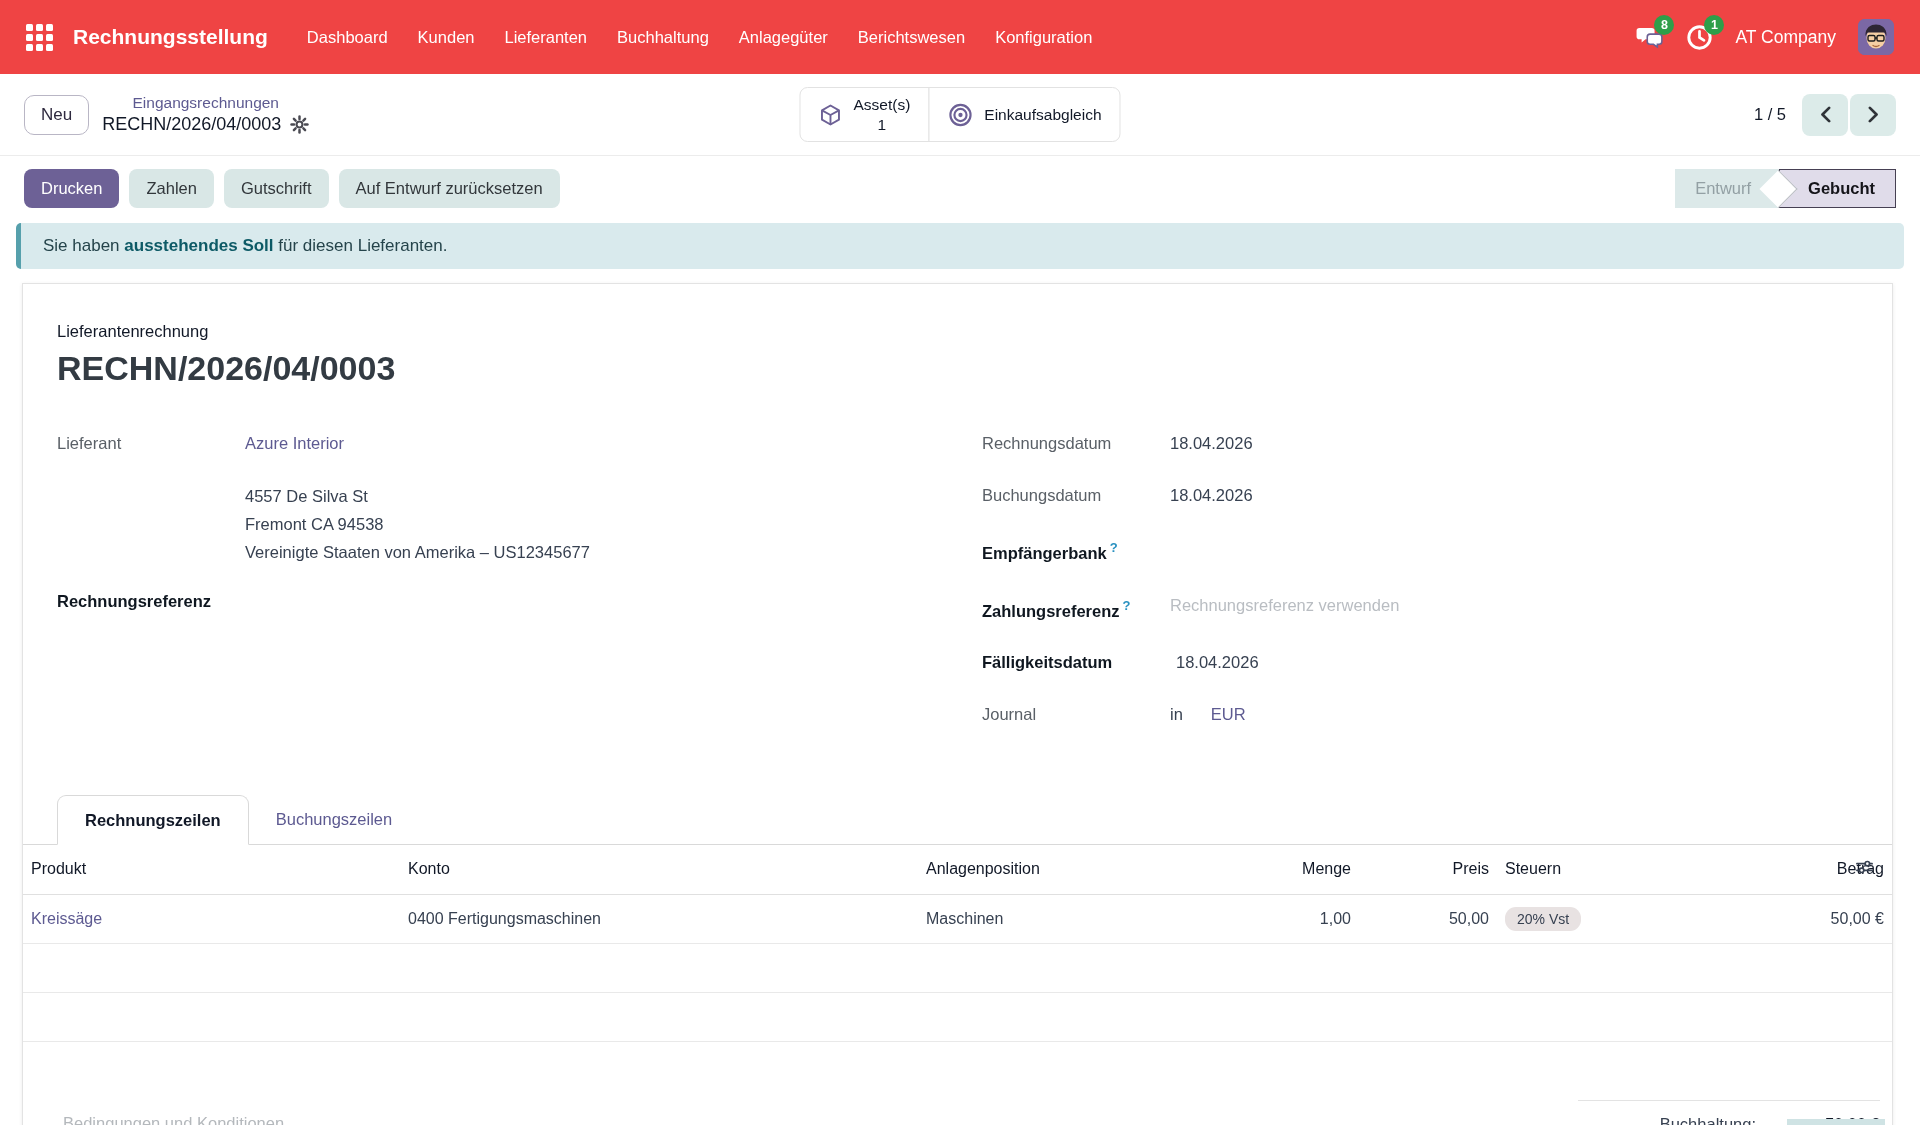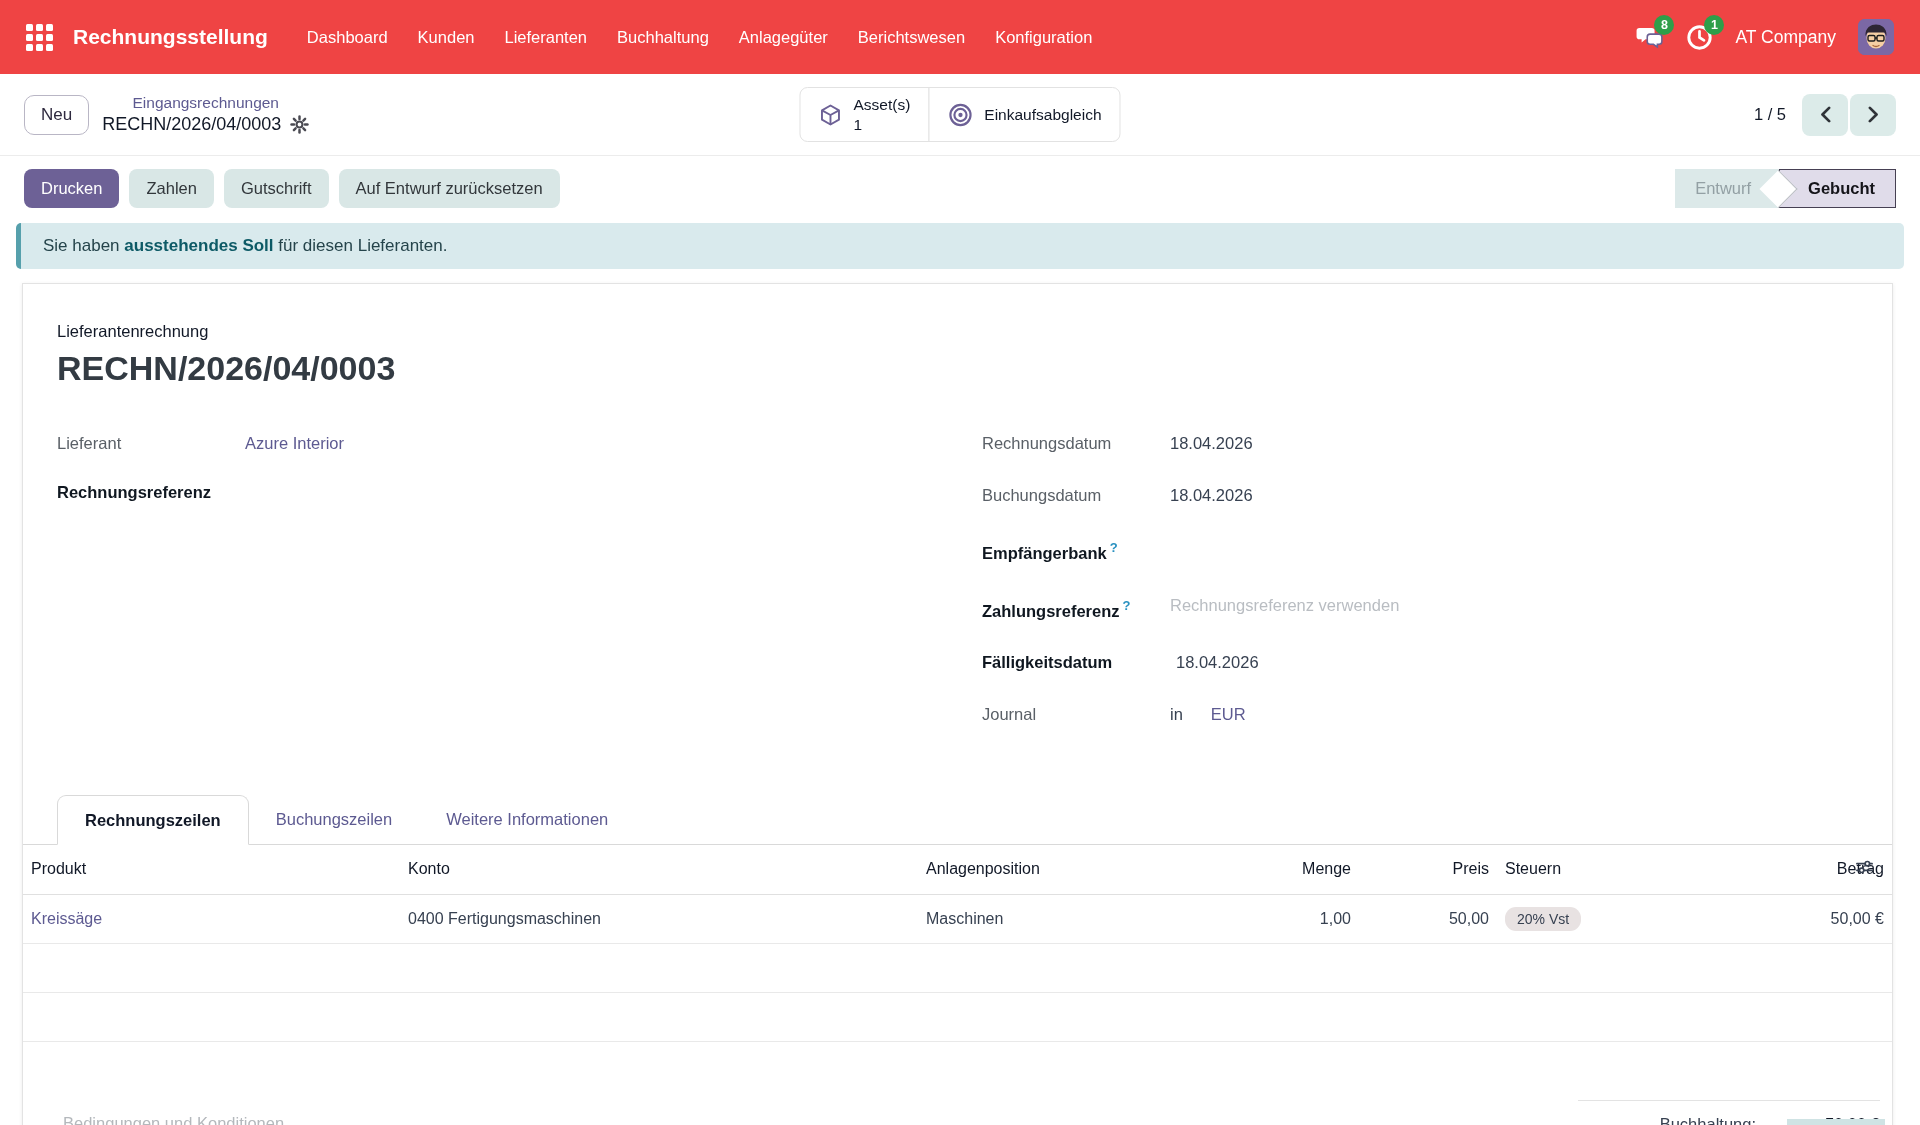--- a/index.html
+++ b/index.html
@@ -43,21 +43,21 @@
   .breadcrumb-current { font-size: 18px; color: #111827; display: flex; align-items: center; gap: 9px; }
   .gear-btn { cursor: pointer; display: inline-flex; }
 
   .smart-buttons { position: absolute; left: 50%; transform: translateX(-50%); display: flex; }
   .smart-btn {
     display: flex; align-items: center; gap: 11px; background: #fff; border: 1px solid #e2e2e2;
     padding: 7px 18px; cursor: pointer; font-family: inherit; font-size: 15.5px; color: #111827;
   }
   .smart-btn:first-child { border-radius: 8px 0 0 8px; }
   .smart-btn:last-child { border-radius: 0 8px 8px 0; margin-left: -1px; }
-  .smart-btn .stack { display: flex; flex-direction: column; align-items: flex-start; line-height: 1.25; }
+  .smart-btn .stack { display: flex; flex-direction: column; align-items: center; line-height: 1.25; }
   .pager { margin-left: auto; display: flex; align-items: center; gap: 16px; }
   .pager-text { font-size: 16.5px; color: #111827; }
   .pager-btns { display: flex; gap: 2px; }
   .pager-btn {
     width: 46px; height: 42px; background: #dcebe9; border: none; border-radius: 8px;
     display: flex; align-items: center; justify-content: center; cursor: pointer;
   }
 
   
   .action-bar { display: flex; align-items: center; padding: 13px 24px 12px; gap: 10px; background: #fff; }
@@ -276,20 +276,25 @@
       <div class="doc-type">Lieferantenrechnung</div>
       <div class="doc-name">RECHN/2026/04/0003</div>
     </div>
 
     <div class="form-grid">
       <div class="col-left">
         <div class="frow">
           <div class="flabel">Lieferant</div>
           <div class="fvalue link">Azure Interior</div>
         </div>
+        <div class="address">
+          <div>4557 De Silva St</div>
+          <div>Fremont CA 94538</div>
+          <div>Vereinigte Staaten von Amerika – US12345677</div>
+        </div>
         <div class="ref-label">Rechnungsreferenz</div>
       </div>
 
       <div class="col-right">
         <div class="frow">
           <div class="flabel">Rechnungsdatum</div>
           <div class="fvalue">18.04.2026</div>
         </div>
         <div class="frow">
           <div class="flabel">Buchungsdatum</div>
@@ -311,21 +316,20 @@
           <div class="flabel">Journal</div>
           <div class="fvalue journal-in">in</div>
           <div class="fvalue link">EUR</div>
         </div>
       </div>
     </div>
 
     <div class="tabs">
       <div class="tab active">Rechnungszeilen</div>
       <div class="tab">Buchungszeilen</div>
-      <div class="tab">Weitere Informationen</div>
     </div>
 
     <table class="lines">
       <colgroup>
         <col style="width:377px">
           <col style="width:518px">
           <col style="width:305px">
         <col style="width:136px">
           <col style="width:138px">
           <col style="width:186px">

